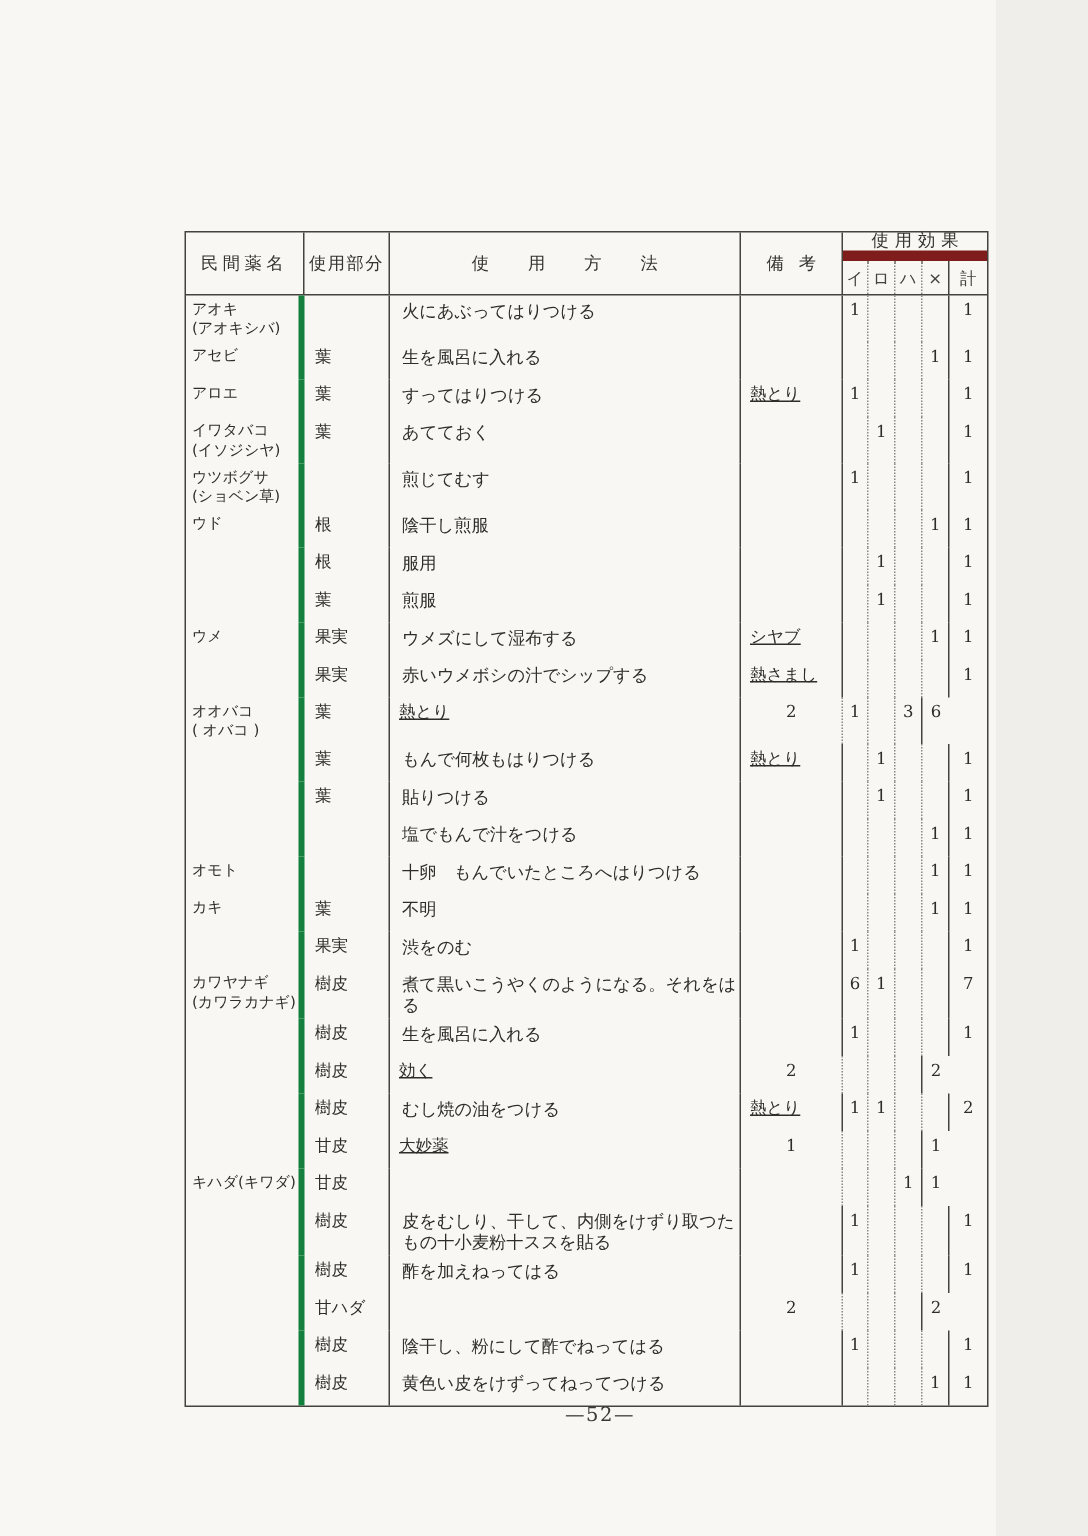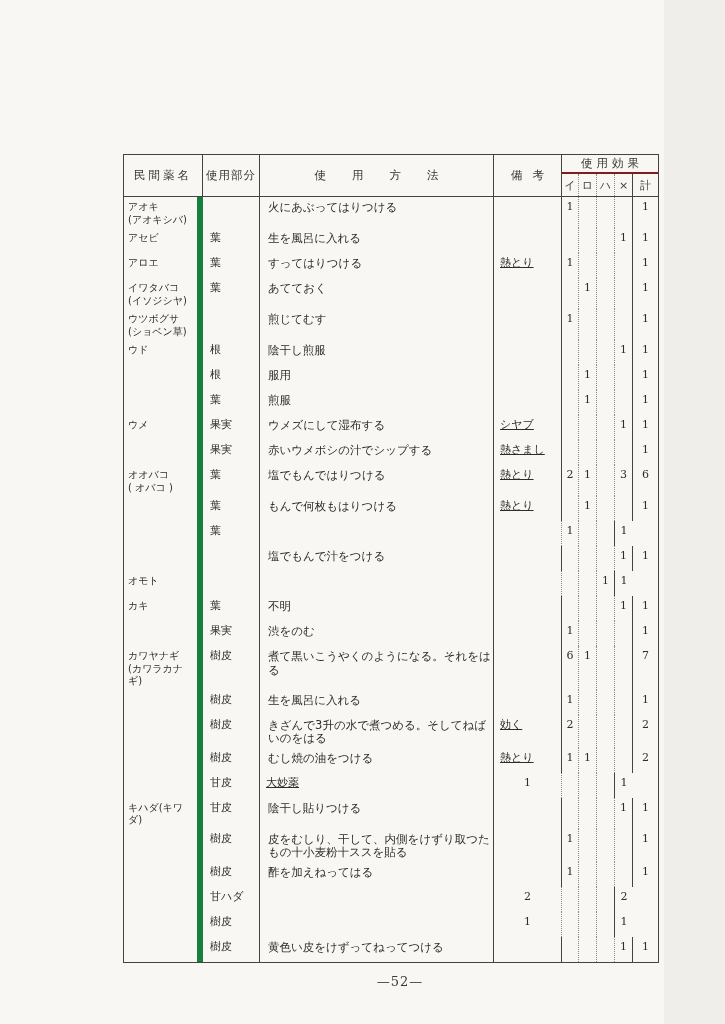--- a/index.html
+++ b/index.html
@@ -37,38 +37,38 @@
     font-size:11.5px;line-height:1;color:#353330;
   }
   .th.span2{grid-row:1/3;}
   .th.br-solid{border-right:1px solid #45433e;}
   .th-name{letter-spacing:3px;}
   .th-part{letter-spacing:1px;text-align:right;}
   .th-method{letter-spacing:26px;text-indent:26px;}
   .th-remarks{letter-spacing:10px;text-indent:10px;}
   .th-effect{
     grid-column:5/10;grid-row:1;
-    border-bottom:2px solid #7f1d1d;
+    border-bottom:7px solid #7f1d1d;
     letter-spacing:4px;text-indent:4px;font-size:11.5px;
   }
   .th-eff-col{
     grid-row:2;font-size:11px;color:#45433e;
   }
   .th-eff-col.dot{border-right:1px dotted #8a8880;}
   .th-eff-col.sol{border-right:1px solid #45433e;}
   
   .row{min-height:25px;}
   .cell{
     padding-top:4px;padding-bottom:2px;
     font-size:11.5px;line-height:1.18;
     color:#2e2d29;
   }
   .cell-name{
     font-size:10px;line-height:1.25;white-space:pre-line;
-    padding-left:4px;border-right:6px solid #15803d;
+    padding-left:4px;border-right:4px solid #15803d;
   }
   .cell-part{
     font-size:11px;padding-left:7px;
     border-right:1px solid #45433e;
   }
   .cell-method{
     padding-left:8px;padding-right:0;
     border-right:1px solid #45433e;
   }
   .cell-remarks{
@@ -80,21 +80,21 @@
     font-family:"DejaVu Serif",serif;
     font-size:11px;text-align:center;padding-left:0;
   }
   .cell-eff.dot{border-right:1px dotted #8a8880;}
   .cell-eff.sol{border-right:1px solid #45433e;}
   
   .page-number{
     position:absolute;left:340px;top:936px;width:120px;
     text-align:center;
     font-family:"DejaVu Serif",serif;
-    font-size:13px;letter-spacing:1px;color:#3a3835;margin-top:38px;
+    font-size:13px;letter-spacing:1px;color:#3a3835;
   }
 </style>
 </head>
 <body>
 
 <div class="page">
 
   <div class="med-table">
 
     <div class="thead">
@@ -221,21 +221,20 @@
           <div class="cell cell-eff dot"></div>
           <div class="cell cell-eff dot"></div>
           <div class="cell cell-eff dot"></div>
           <div class="cell cell-eff sol"></div>
           <div class="cell cell-eff ">1</div>
         </div>
         <div class="grid-row row">
           <div class="cell cell-name">オオバコ
 ( オバコ )</div>
           <div class="cell cell-part">葉</div>
-          <div class="cell cell-method">塩でもんではりつける</div>
           <div class="cell cell-remarks">熱とり</div>
           <div class="cell cell-eff dot">2</div>
           <div class="cell cell-eff dot">1</div>
           <div class="cell cell-eff dot"></div>
           <div class="cell cell-eff sol">3</div>
           <div class="cell cell-eff ">6</div>
         </div>
         <div class="grid-row row">
           <div class="cell cell-name"></div>
           <div class="cell cell-part">葉</div>
@@ -243,20 +242,21 @@
           <div class="cell cell-remarks">熱とり</div>
           <div class="cell cell-eff dot"></div>
           <div class="cell cell-eff dot">1</div>
           <div class="cell cell-eff dot"></div>
           <div class="cell cell-eff sol"></div>
           <div class="cell cell-eff ">1</div>
         </div>
         <div class="grid-row row">
           <div class="cell cell-name"></div>
           <div class="cell cell-part">葉</div>
+          <div class="cell cell-method">貼りつける</div>
           <div class="cell cell-remarks"></div>
           <div class="cell cell-eff dot"></div>
           <div class="cell cell-eff dot">1</div>
           <div class="cell cell-eff dot"></div>
           <div class="cell cell-eff sol"></div>
           <div class="cell cell-eff ">1</div>
         </div>
         <div class="grid-row row">
           <div class="cell cell-name"></div>
           <div class="cell cell-part"></div>
@@ -264,20 +264,21 @@
           <div class="cell cell-remarks"></div>
           <div class="cell cell-eff dot"></div>
           <div class="cell cell-eff dot"></div>
           <div class="cell cell-eff dot"></div>
           <div class="cell cell-eff sol">1</div>
           <div class="cell cell-eff ">1</div>
         </div>
         <div class="grid-row row">
           <div class="cell cell-name">オモト</div>
           <div class="cell cell-part"></div>
+          <div class="cell cell-method">十卵　もんでいたところへはりつける</div>
           <div class="cell cell-remarks"></div>
           <div class="cell cell-eff dot"></div>
           <div class="cell cell-eff dot"></div>
           <div class="cell cell-eff dot"></div>
           <div class="cell cell-eff sol">1</div>
           <div class="cell cell-eff ">1</div>
         </div>
         <div class="grid-row row">
           <div class="cell cell-name">カキ</div>
           <div class="cell cell-part">葉</div>
@@ -319,21 +320,20 @@
           <div class="cell cell-remarks"></div>
           <div class="cell cell-eff dot">1</div>
           <div class="cell cell-eff dot"></div>
           <div class="cell cell-eff dot"></div>
           <div class="cell cell-eff sol"></div>
           <div class="cell cell-eff ">1</div>
         </div>
         <div class="grid-row row">
           <div class="cell cell-name"></div>
           <div class="cell cell-part">樹皮</div>
-          <div class="cell cell-method">きざんで3升の水で煮つめる。そしてねばいのをはる</div>
           <div class="cell cell-remarks">効く</div>
           <div class="cell cell-eff dot">2</div>
           <div class="cell cell-eff dot"></div>
           <div class="cell cell-eff dot"></div>
           <div class="cell cell-eff sol"></div>
           <div class="cell cell-eff ">2</div>
         </div>
         <div class="grid-row row">
           <div class="cell cell-name"></div>
           <div class="cell cell-part">樹皮</div>
@@ -351,21 +351,20 @@
           <div class="cell cell-remarks">大妙薬</div>
           <div class="cell cell-eff dot">1</div>
           <div class="cell cell-eff dot"></div>
           <div class="cell cell-eff dot"></div>
           <div class="cell cell-eff sol"></div>
           <div class="cell cell-eff ">1</div>
         </div>
         <div class="grid-row row">
           <div class="cell cell-name">キハダ(キワダ)</div>
           <div class="cell cell-part">甘皮</div>
-          <div class="cell cell-method">陰干し貼りつける</div>
           <div class="cell cell-remarks"></div>
           <div class="cell cell-eff dot"></div>
           <div class="cell cell-eff dot"></div>
           <div class="cell cell-eff dot"></div>
           <div class="cell cell-eff sol">1</div>
           <div class="cell cell-eff ">1</div>
         </div>
         <div class="grid-row row">
           <div class="cell cell-name"></div>
           <div class="cell cell-part">樹皮</div>
@@ -394,20 +393,21 @@
           <div class="cell cell-remarks"></div>
           <div class="cell cell-eff dot">2</div>
           <div class="cell cell-eff dot"></div>
           <div class="cell cell-eff dot"></div>
           <div class="cell cell-eff sol"></div>
           <div class="cell cell-eff ">2</div>
         </div>
         <div class="grid-row row">
           <div class="cell cell-name"></div>
           <div class="cell cell-part">樹皮</div>
+          <div class="cell cell-method">陰干し、粉にして酢でねってはる</div>
           <div class="cell cell-remarks"></div>
           <div class="cell cell-eff dot">1</div>
           <div class="cell cell-eff dot"></div>
           <div class="cell cell-eff dot"></div>
           <div class="cell cell-eff sol"></div>
           <div class="cell cell-eff ">1</div>
         </div>
         <div class="grid-row row">
           <div class="cell cell-name"></div>
           <div class="cell cell-part">樹皮</div>

